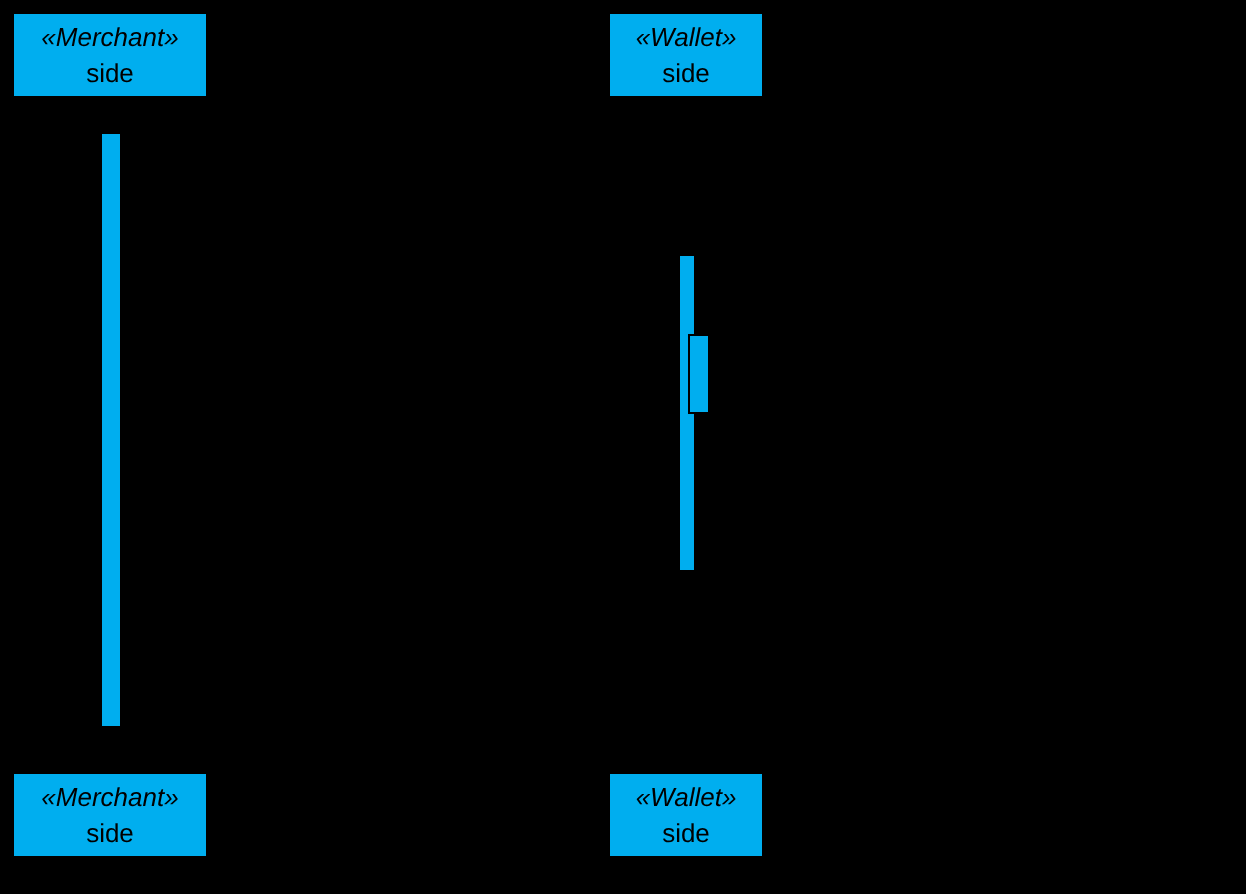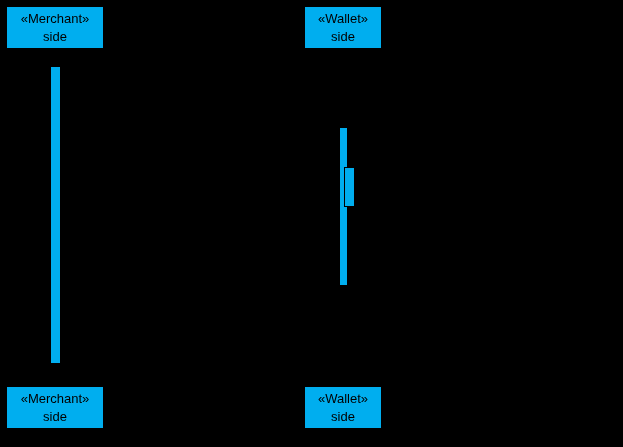--- a/index.html
+++ b/index.html
@@ -21,20 +21,21 @@
     color: var(--text, #000000);
     display: flex;
     flex-direction: column;
     align-items: center;
     justify-content: center;
     font-size: 13px;
     line-height: 1.35;
     text-align: center;
   }
   .stereotype {
+    font-style: italic;
   }
   .bar {
     position: absolute;
     background: var(--accent, #00AEEF);
   }
   
   .merchant-top    { left: 7px;   top: 7px;   width: 96px; height: 41px; }
   .wallet-top      { left: 305px; top: 7px;   width: 76px; height: 41px; }
   .merchant-bottom { left: 7px;   top: 387px; width: 96px; height: 41px; }
   .wallet-bottom   { left: 305px; top: 387px; width: 76px; height: 41px; }

